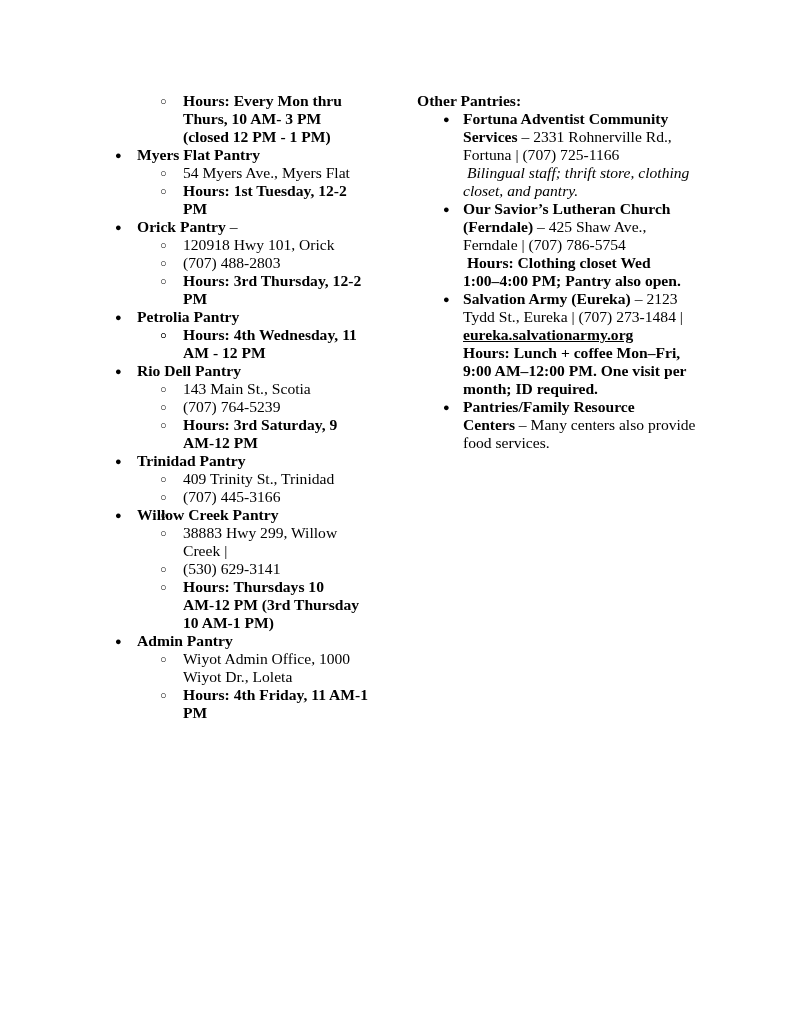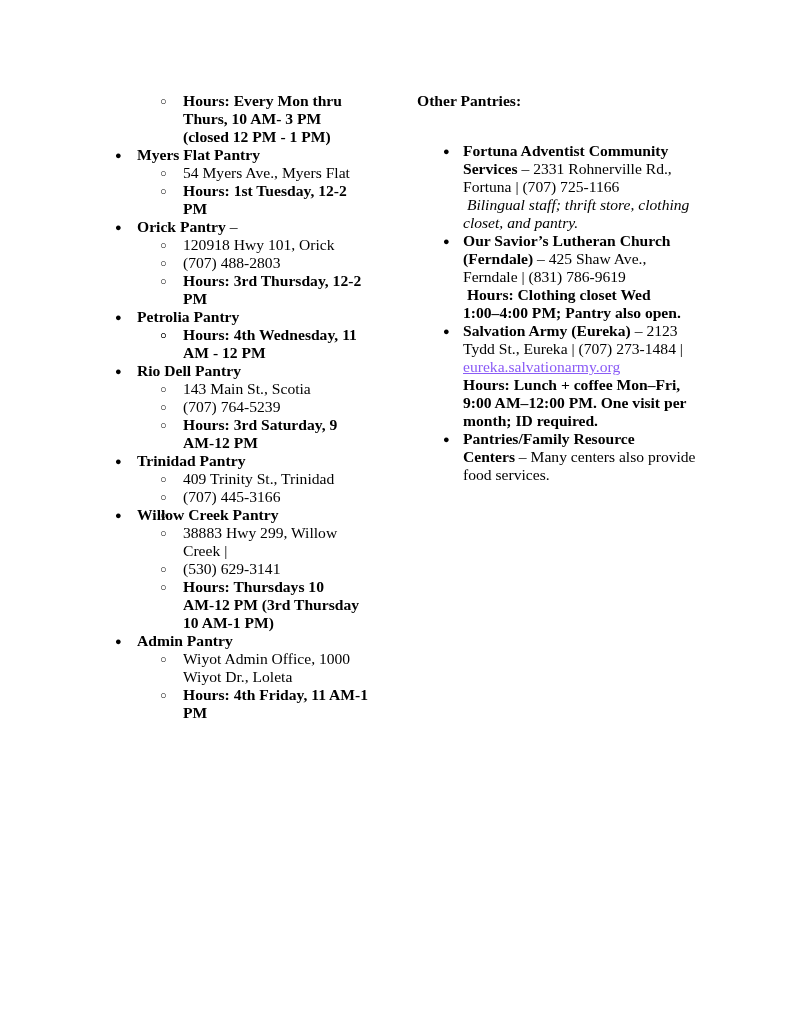--- a/index.html
+++ b/index.html
@@ -19,21 +19,21 @@
   .main  { padding-left: 41px; }
   .sub   { padding-left: 87px; }
   .ritem { padding-left: 46px; }
   .bullet { position: absolute; top: 0; font-size: 11px; line-height: 18px; }
   .main .bullet  { left: 19px; }
   .sub .bullet   { left: 64px; }
   .ritem .bullet { left: 26px; }
   .b { font-weight: bold; }
   .i { font-style: italic; }
   .link { text-decoration: underline; }
-  .heading { font-weight: bold; margin-bottom: 32px; }
+  .heading { font-weight: bold; margin-bottom: 0; }
 </style>
 </head>
 <body style="color: rgb(0, 0, 0); background: rgb(255, 255, 255);">
 
 <div class="page">
   <div class="col-left" id="leftCol">
       <div class="li sub">
         <span class="bullet">○</span>
         <span class="txt b">Hours: Every Mon thru
 Thurs, 10 AM- 3 PM
@@ -155,29 +155,29 @@
           <span class="txt"><span class="b">Fortuna Adventist Community
 Services</span><span> – 2331 Rohnerville Rd.,
 Fortuna | (707) 725-1166</span><span class="i">
  Bilingual staff; thrift store, clothing
 closet, and pantry.</span></span>
         </div>
         <div class="li ritem">
           <span class="bullet">●</span>
           <span class="txt"><span class="b">Our Savior’s Lutheran Church
 (Ferndale)</span><span> – 425 Shaw Ave.,
-Ferndale | (831) 786-9619</span><span class="b">
+Ferndale | (707) 786-5754</span><span class="b">
  Hours: Clothing closet Wed
 1:00–4:00 PM; Pantry also open.</span></span>
         </div>
         <div class="li ritem">
           <span class="bullet">●</span>
           <span class="txt"><span class="b">Salvation Army (Eureka)</span><span> – 2123
 Tydd St., Eureka | (707) 273-1484 |
-</span><a class="link" href="#" style="color: #8b5cf6;">eureka.salvationarmy.org</a><span class="b">
+</span><a class="link" href="#" style="color: #000000; font-weight: bold;">eureka.salvationarmy.org</a><span class="b">
 Hours: Lunch + coffee Mon–Fri,
 9:00 AM–12:00 PM. One visit per
 month; ID required.</span></span>
         </div>
         <div class="li ritem">
           <span class="bullet">●</span>
           <span class="txt"><span class="b">Pantries/Family Resource
 Centers</span><span> – Many centers also provide
 food services.</span></span>
         </div>

